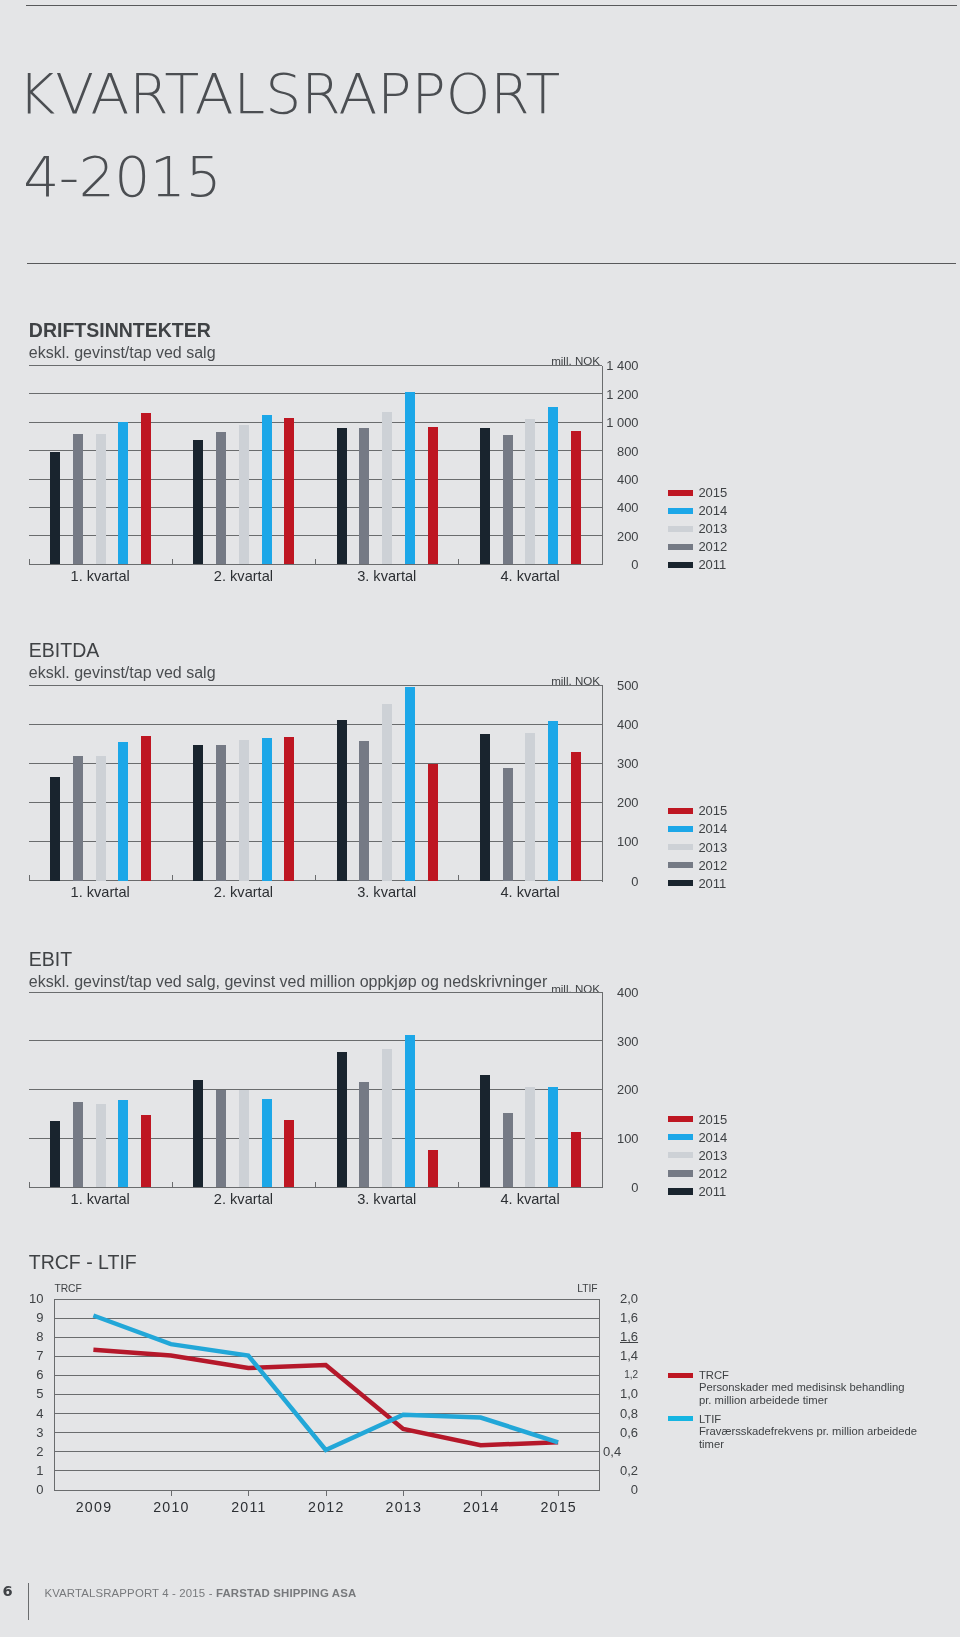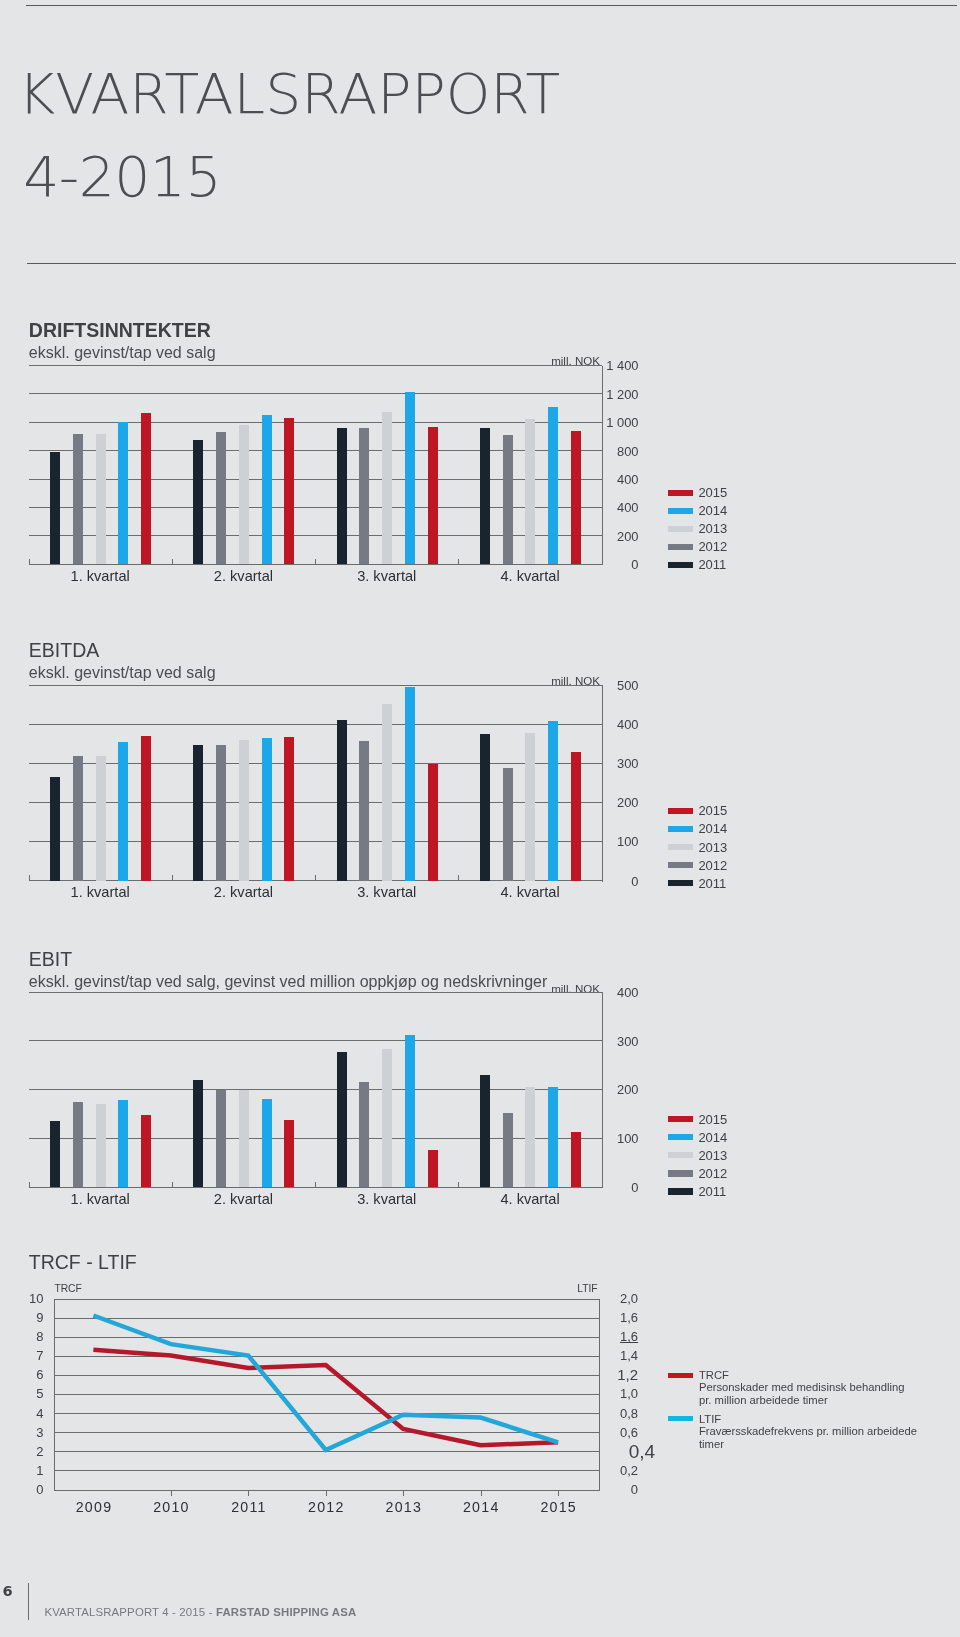--- a/index.html
+++ b/index.html
@@ -213,33 +213,33 @@
       <div class="axcap" style="left:54.4px;top:1284.1px;">TRCF</div>
       <div class="axcap" style="left:537.6px;top:1284.1px;width:60px;text-align:right;">LTIF</div>
       <div class="gl" style="left:54.4px;top:1489.5px;width:544.5px;"></div>
       <div class="ylab" style="left:4.399999999999999px;top:1483.8px;width:39px;text-align:right;font-size:13px;">0</div>
       <div class="ylab" style="left:599.9px;top:1483.8px;width:38.2px;text-align:right;font-size:13px;">0</div>
       <div class="gl" style="left:54.4px;top:1470.43px;width:544.5px;"></div>
       <div class="ylab" style="left:4.399999999999999px;top:1464.73px;width:39px;text-align:right;font-size:13px;">1</div>
       <div class="ylab" style="left:599.9px;top:1464.73px;width:38.2px;text-align:right;font-size:13px;">0,2</div>
       <div class="gl" style="left:54.4px;top:1451.36px;width:544.5px;"></div>
       <div class="ylab" style="left:4.399999999999999px;top:1445.6599999999999px;width:39px;text-align:right;font-size:13px;">2</div>
-      <div class="ylab" style="left:617px;top:1445.6599999999999px;width:38.2px;text-align:right;font-size:19px;">0,4</div>
+      <div class="ylab" style="left:583px;top:1445.6599999999999px;width:38.2px;text-align:right;font-size:13px;">0,4</div>
       <div class="gl" style="left:54.4px;top:1432.29px;width:544.5px;"></div>
       <div class="ylab" style="left:4.399999999999999px;top:1426.59px;width:39px;text-align:right;font-size:13px;">3</div>
       <div class="ylab" style="left:599.9px;top:1426.59px;width:38.2px;text-align:right;font-size:13px;">0,6</div>
       <div class="gl" style="left:54.4px;top:1413.22px;width:544.5px;"></div>
       <div class="ylab" style="left:4.399999999999999px;top:1407.52px;width:39px;text-align:right;font-size:13px;">4</div>
       <div class="ylab" style="left:599.9px;top:1407.52px;width:38.2px;text-align:right;font-size:13px;">0,8</div>
       <div class="gl" style="left:54.4px;top:1394.15px;width:544.5px;"></div>
       <div class="ylab" style="left:4.399999999999999px;top:1388.45px;width:39px;text-align:right;font-size:13px;">5</div>
       <div class="ylab" style="left:599.9px;top:1388.45px;width:38.2px;text-align:right;font-size:13px;">1,0</div>
       <div class="gl" style="left:54.4px;top:1375.08px;width:544.5px;"></div>
       <div class="ylab" style="left:4.399999999999999px;top:1369.3799999999999px;width:39px;text-align:right;font-size:13px;">6</div>
-      <div class="ylab" style="left:599.9px;top:1369.3799999999999px;width:38.2px;text-align:right;font-size:15px;">1,2</div>
+      <div class="ylab" style="left:599.9px;top:1369.3799999999999px;width:38.2px;text-align:right;font-size:10px;">1,2</div>
       <div class="gl" style="left:54.4px;top:1356.01px;width:544.5px;"></div>
       <div class="ylab" style="left:4.399999999999999px;top:1350.31px;width:39px;text-align:right;font-size:13px;">7</div>
       <div class="ylab" style="left:599.9px;top:1350.31px;width:38.2px;text-align:right;font-size:13px;">1,4</div>
       <div class="gl" style="left:54.4px;top:1336.94px;width:544.5px;"></div>
       <div class="ylab" style="left:4.399999999999999px;top:1331.24px;width:39px;text-align:right;font-size:13px;">8</div>
       <div class="ylab" style="left:599.9px;top:1331.24px;width:38.2px;text-align:right;font-size:13px;text-decoration:underline;">1,6</div>
       <div class="gl" style="left:54.4px;top:1317.87px;width:544.5px;"></div>
       <div class="ylab" style="left:4.399999999999999px;top:1312.1699999999998px;width:39px;text-align:right;font-size:13px;">9</div>
       <div class="ylab" style="left:599.9px;top:1312.1699999999998px;width:38.2px;text-align:right;font-size:13px;">1,6</div>
       <div class="gl" style="left:54.4px;top:1298.8px;width:544.5px;"></div>
@@ -269,15 +269,15 @@
       <div class="lnlg-tx" style="left:698.9px;top:1382.3999999999999px;">Personskader med medisinsk behandling</div>
       <div class="lnlg-tx" style="left:698.9px;top:1394.8px;">pr. million arbeidede timer</div>
       <div class="lg-sw" style="left:668.2px;top:1416.3px;background:#15b5e2;height:5px;"></div>
       <div class="lnlg-tx" style="left:698.9px;top:1413.7px;">LTIF</div>
       <div class="lnlg-tx" style="left:698.9px;top:1426.1px;">Fraværsskadefrekvens pr. million arbeidede</div>
       <div class="lnlg-tx" style="left:698.9px;top:1438.5px;">timer</div>
     </div>
     <div>
       <div style="left:2.5px;top:1582.4px;" id="footer-num">6</div>
       <div style="left:27.5px;top:1583px;height:37px;" id="footer-sep"></div>
-      <div style="left:44.4px;top:1587.1px;margin-top:19px;" id="footer-text"><span style="font-weight:400;">KVARTALSRAPPORT 4 - 2015 - </span><span style="font-weight:700;">FARSTAD SHIPPING ASA</span></div>
+      <div style="left:44.4px;top:1587.1px;" id="footer-text"><span style="font-weight:400;">KVARTALSRAPPORT 4 - 2015 - </span><span style="font-weight:700;">FARSTAD SHIPPING ASA</span></div>
     </div>
   </div>
 
 </body></html>

